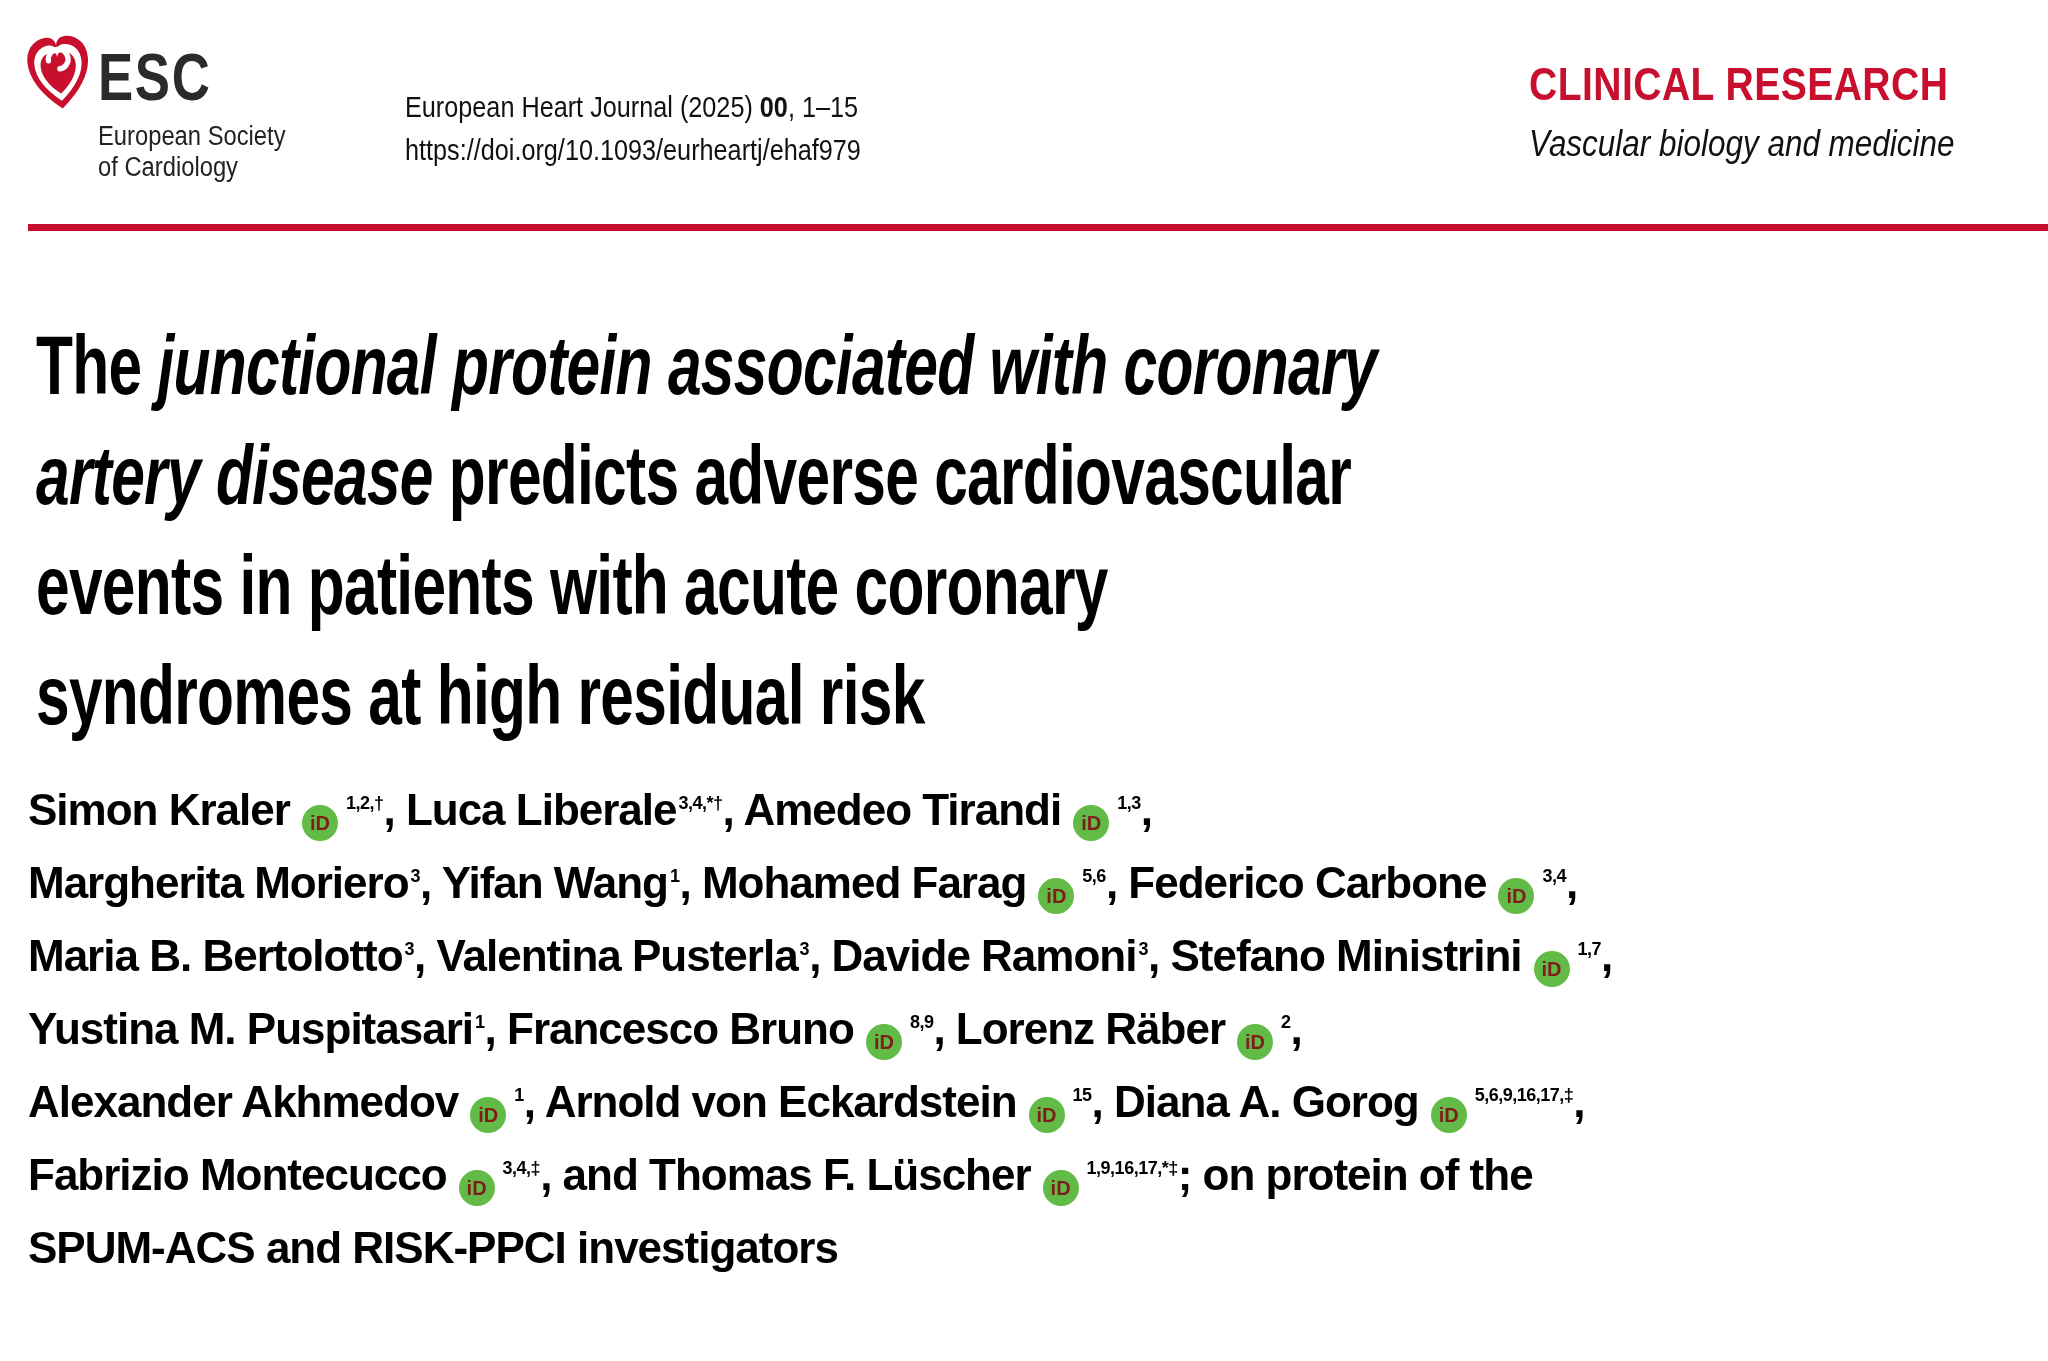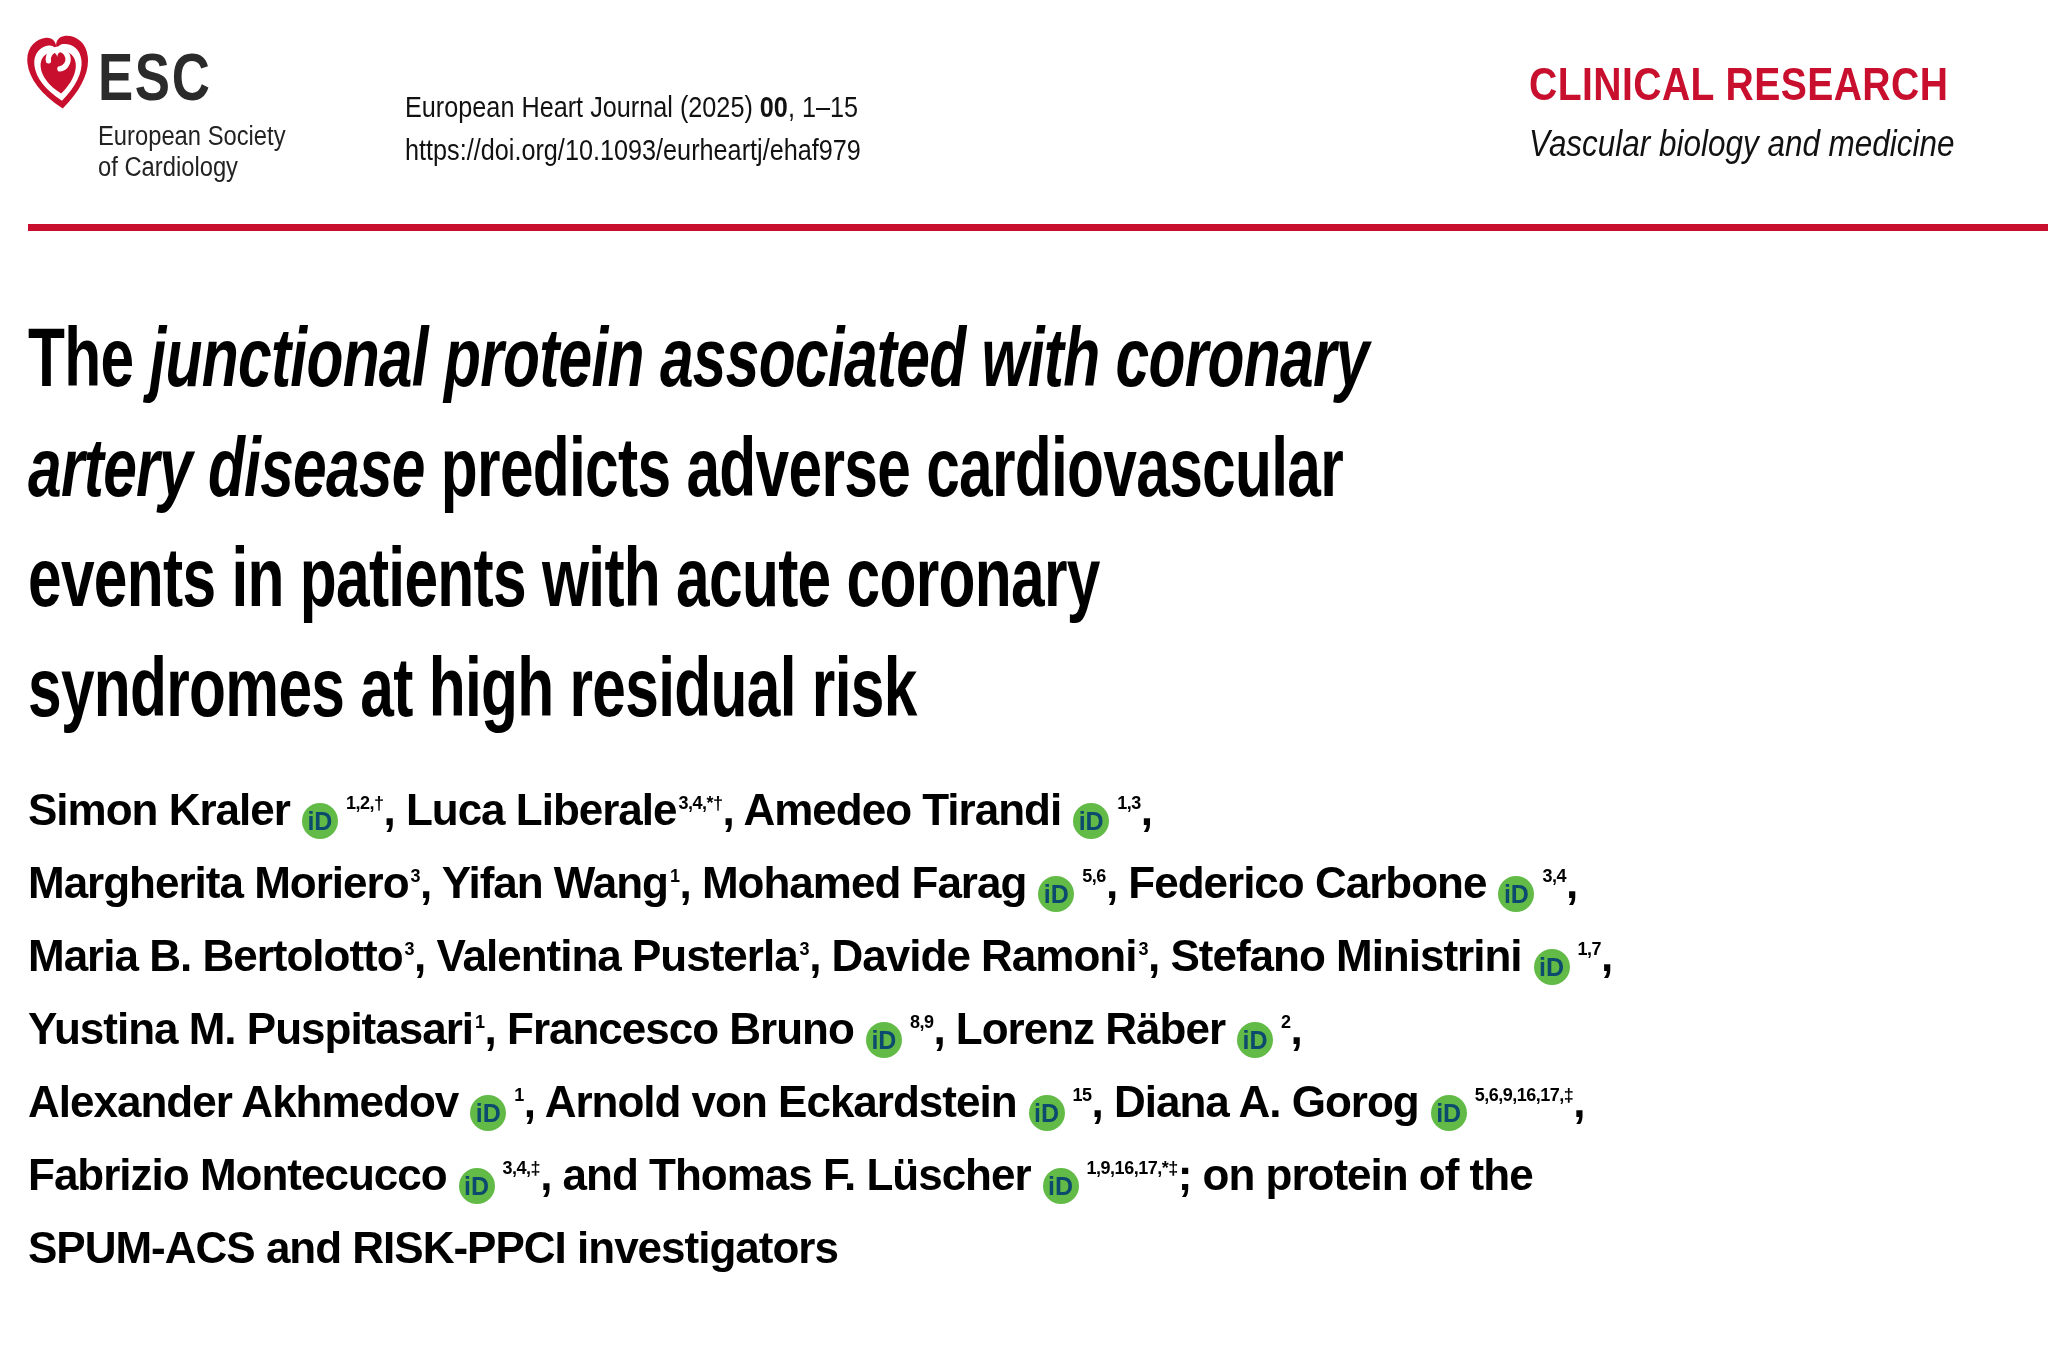--- a/index.html
+++ b/index.html
@@ -49,21 +49,21 @@
   .author-list { position:absolute; left:28px; top:778px; }
   .author-line {
     font-size:44px; line-height:63px; font-weight:bold; letter-spacing:-1px;
     white-space:nowrap;
   }
   .aff {
     font-size:18px; letter-spacing:-0.5px; position:relative; top:-16px; margin-left:2px;
   }
   .orcid {
     display:inline-block; width:36px; height:36px; border-radius:50%;
-    background:#62bb46; color:#0c4a6e; font-size:25px; font-weight:bold;
+    background:#62bb46; color:#7f1d1d; font-size:20px; font-weight:bold;
     line-height:36px; text-align:center; letter-spacing:0;
     vertical-align:-5px; margin:0 6px 0 12px;
   }
 </style>
 </head>
 <body>
 
 <div class="page">
 
   <svg class="esc-heart" viewBox="0 0 100 120" xmlns="http://www.w3.org/2000/svg">
@@ -85,21 +85,21 @@
     <div>https://doi.org/10.1093/eurheartj/ehaf979</div>
   </div>
 
   <div class="banner">
     <div class="category">CLINICAL RESEARCH</div>
     <div class="topic">Vascular biology and medicine</div>
   </div>
 
   <div class="rule"></div>
 
-  <h1 class="paper-title" style="margin:0; font-weight:bold;">
+  <h1 class="paper-title" style="margin:8px; font-weight:bold;">
       <div class="title-line"><span>The </span><span class="it">junctional protein associated with coronary</span></div>
       <div class="title-line"><span class="it">artery disease</span><span> predicts adverse cardiovascular</span></div>
       <div class="title-line"><span>events in patients with acute coronary</span></div>
       <div class="title-line"><span>syndromes at high residual risk</span></div>
     </h1>
 
   <div class="author-list">
       <div class="author-line"><span>Simon Kraler</span><span class="orcid">iD</span><span class="aff">1,2,†</span><span>, </span><span>Luca Liberale</span><span class="aff">3,4,*†</span><span>, </span><span>Amedeo Tirandi</span><span class="orcid">iD</span><span class="aff">1,3</span><span>,</span></div>
       <div class="author-line"><span>Margherita Moriero</span><span class="aff">3</span><span>, </span><span>Yifan Wang</span><span class="aff">1</span><span>, </span><span>Mohamed Farag</span><span class="orcid">iD</span><span class="aff">5,6</span><span>, </span><span>Federico Carbone</span><span class="orcid">iD</span><span class="aff">3,4</span><span>,</span></div>
       <div class="author-line"><span>Maria B. Bertolotto</span><span class="aff">3</span><span>, </span><span>Valentina Pusterla</span><span class="aff">3</span><span>, </span><span>Davide Ramoni</span><span class="aff">3</span><span>, </span><span>Stefano Ministrini</span><span class="orcid">iD</span><span class="aff">1,7</span><span>,</span></div>

